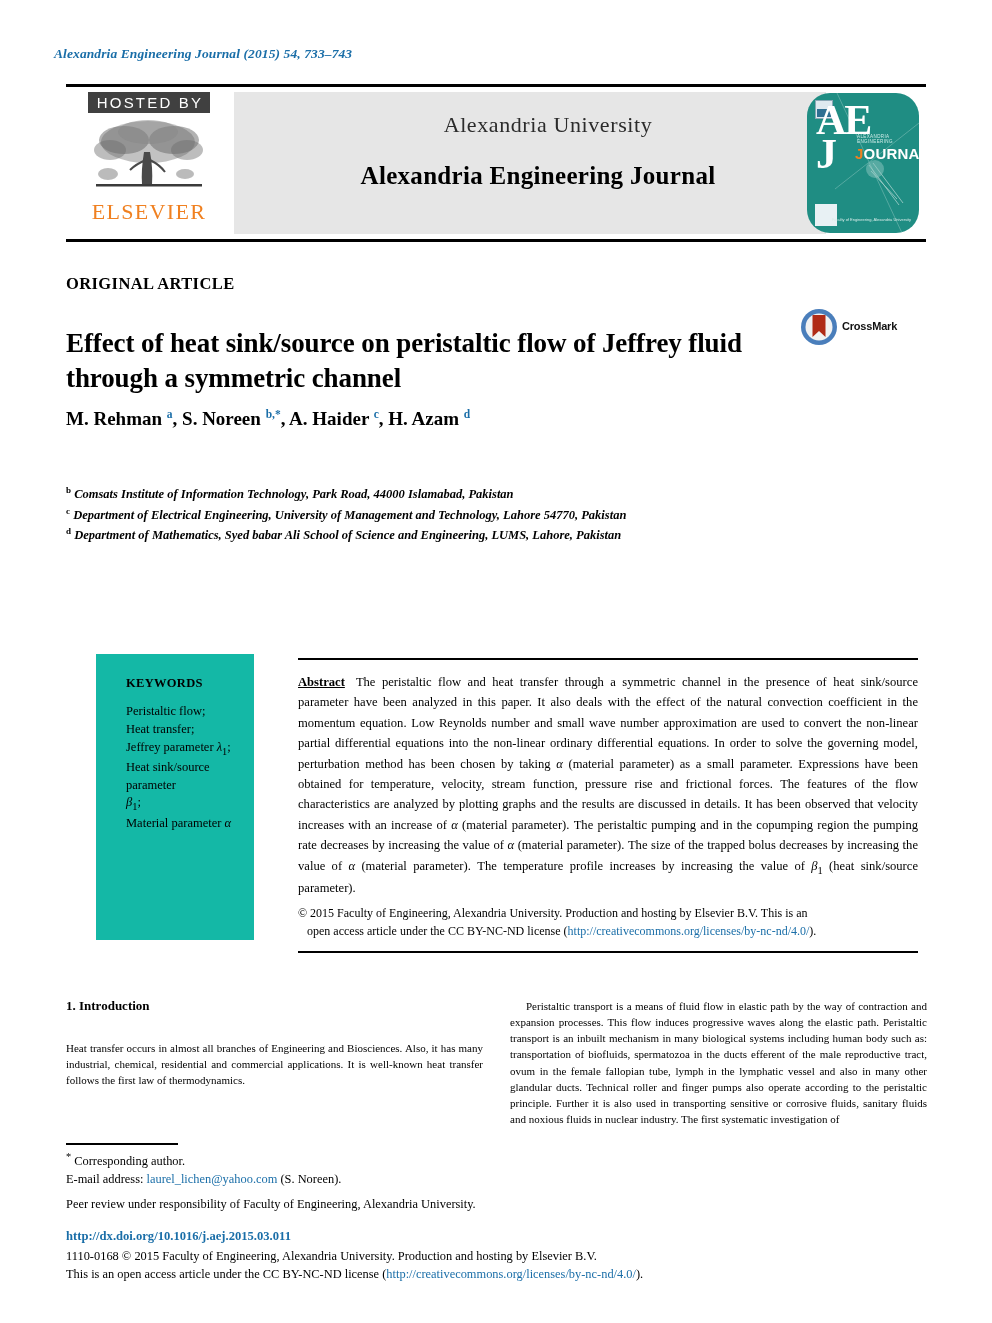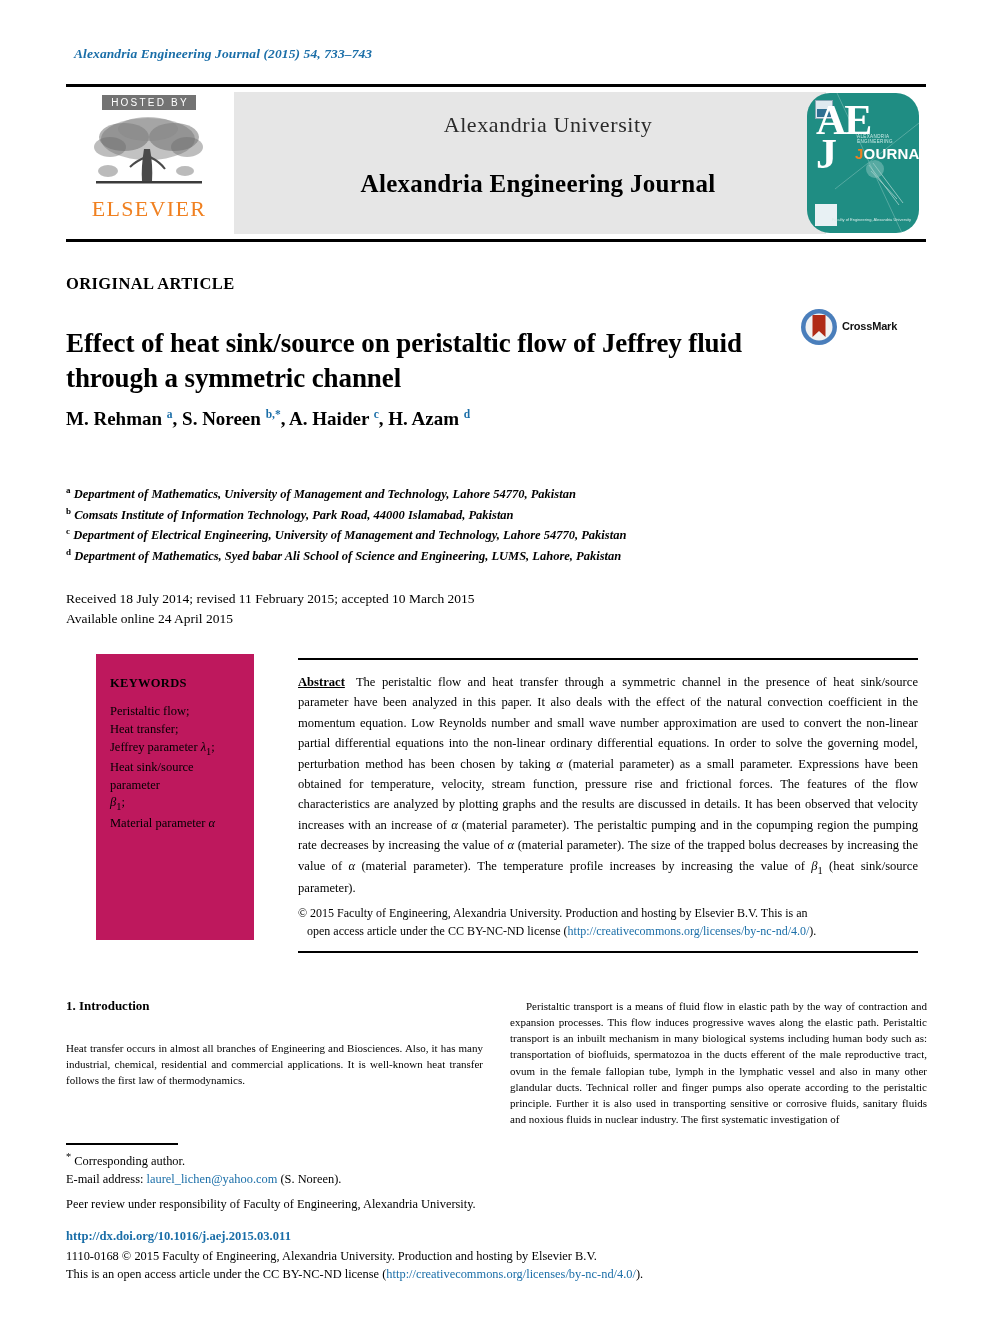--- a/index.html
+++ b/index.html
@@ -18,21 +18,21 @@
   .page {
     position: relative;
     width: 992px;
     height: 1323px;
     padding: 0;
   }
 
   
   .runhead {
     position: absolute;
-    left: 74px;
+    left: 54px;
     top: 46px;
     font-size: 13.5px;
     font-weight: bold;
     font-style: italic;
     color: #1a6ea8;
     letter-spacing: 0.1px;
   }
 
   
   .masthead {
@@ -55,24 +55,24 @@
   .elsevier-block {
     position: absolute;
     left: 8px;
     top: 8px;
     width: 150px;
     height: 142px;
     text-align: center;
   }
   .hosted-by {
     display: inline-block;
-    background: #737373;
+    background: #404040;
     color: #ffffff;
     font-family: "Liberation Sans", sans-serif;
-    font-size: 10px;
+    font-size: 15px;
     letter-spacing: 2.2px;
     padding: 2px 7px 2px 9px;
     margin-bottom: 3px;
   }
   .tree-wrap {
     width: 118px;
     height: 84px;
     margin: 0 auto;
   }
   .elsevier-word {
@@ -98,21 +98,21 @@
     color: #2b2b2b;
     letter-spacing: 0.6px;
     padding-top: 20px;
     padding-left: 36px;
   }
   .journal-name {
     font-size: 25px;
     font-weight: bold;
     color: #000;
     letter-spacing: 0.3px;
-    margin-top: 32px;
+    margin-top: 24px;
     padding-left: 16px;
   }
   .banner-urls {
     margin-top: 22px;
     font-size: 12.5px;
     color: #1a6ea8;
     line-height: 1.2;
   }
 
   .aej-cover {
@@ -256,22 +256,22 @@
     line-height: 1.45;
   }
 
   
   .kw-panel {
     position: absolute;
     left: 96px;
     top: 654px;
     width: 158px;
     height: 286px;
-    background: #be185d;
-    padding: 22px 14px 0 14px;
+    background: #14b8a6;
+    padding: 22px 14px 0 30px;
     box-sizing: border-box;
   }
   .kw-title {
     font-size: 12.5px;
     font-weight: bold;
     letter-spacing: 0.3px;
     margin-bottom: 12px;
   }
   .kw-list {
     font-size: 12.5px;
@@ -444,30 +444,25 @@
       <circle cx="19" cy="19" r="18" fill="#4a7ebb"></circle>
       <circle cx="19" cy="19" r="13.5" fill="#f2f2f2"></circle>
       <path d="M12.5 7 h13 v22 l-6.5 -6 l-6.5 6 z" fill="#b02b17"></path>
     </svg>
     <div class="crossmark-label">CrossMark</div>
   </div>
 
   <div class="authors">M. Rehman <sup>a</sup>, S. Noreen <sup>b,</sup><sup>*</sup>, A. Haider <sup>c</sup>, H. Azam <sup>d</sup></div>
 
   <div class="affils">
-    <div><sup>a</sup> <span>Department of Mathematics, University of Management and Technology, Lahore 54770, Pakistan</span></div>
     <div><sup>b</sup> <span>Comsats Institute of Information Technology, Park Road, 44000 Islamabad, Pakistan</span></div>
     <div><sup>c</sup> <span>Department of Electrical Engineering, University of Management and Technology, Lahore 54770, Pakistan</span></div>
     <div><sup>d</sup> <span>Department of Mathematics, Syed babar Ali School of Science and Engineering, LUMS, Lahore, Pakistan</span></div>
   </div>
 
-  <div class="dates">
-    <div>Received 18 July 2014; revised 11 February 2015; accepted 10 March 2015</div>
-    <div>Available online 24 April 2015</div>
-  </div>
 
   <div class="kw-panel">
     <div class="kw-title">KEYWORDS</div>
     <div class="kw-list">Peristaltic flow;<br>Heat transfer;<br>Jeffrey parameter <i>λ</i><sub>1</sub>;<br>Heat sink/source parameter<br><i>β</i><sub>1</sub>;<br>Material parameter <i>α</i></div>
   </div>
 
   <div class="abstract-wrap">
     <div class="abs-rule"></div>
     <div class="abs-body">
       <span class="abs-label">Abstract</span><span>The peristaltic flow and heat transfer through a symmetric channel in the presence of heat sink/source parameter have been analyzed in this paper. It also deals with the effect of the natural convection coefficient in the momentum equation. Low Reynolds number and small wave number approximation are used to convert the non-linear partial differential equations into the non-linear ordinary differential equations. In order to solve the governing model, perturbation method has been chosen by taking <i>α</i> (material parameter) as a small parameter. Expressions have been obtained for temperature, velocity, stream function, pressure rise and frictional forces. The features of the flow characteristics are analyzed by plotting graphs and the results are discussed in details. It has been observed that velocity increases with an increase of <i>α</i> (material parameter). The peristaltic pumping and in the copumping region the pumping rate decreases by increasing the value of <i>α</i> (material parameter). The size of the trapped bolus decreases by increasing the value of <i>α</i> (material parameter). The temperature profile increases by increasing the value of <i>β</i><sub>1</sub> (heat sink/source parameter).</span>

